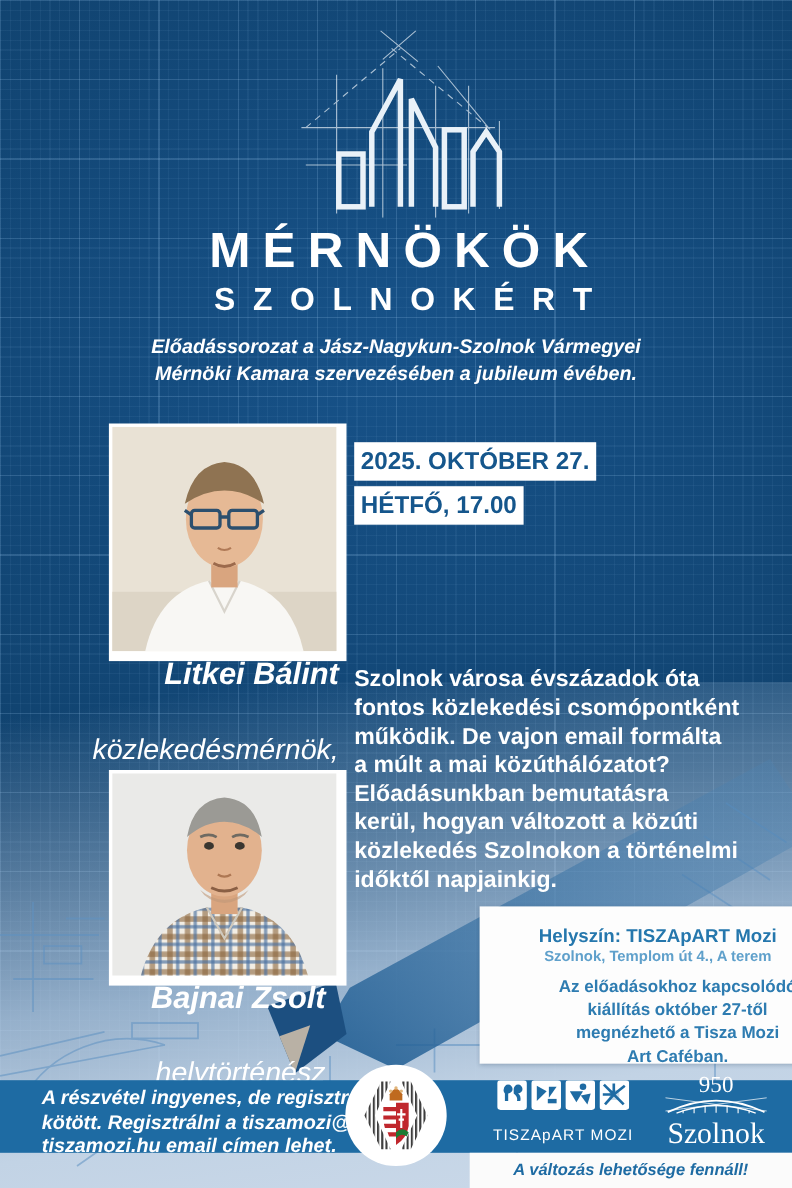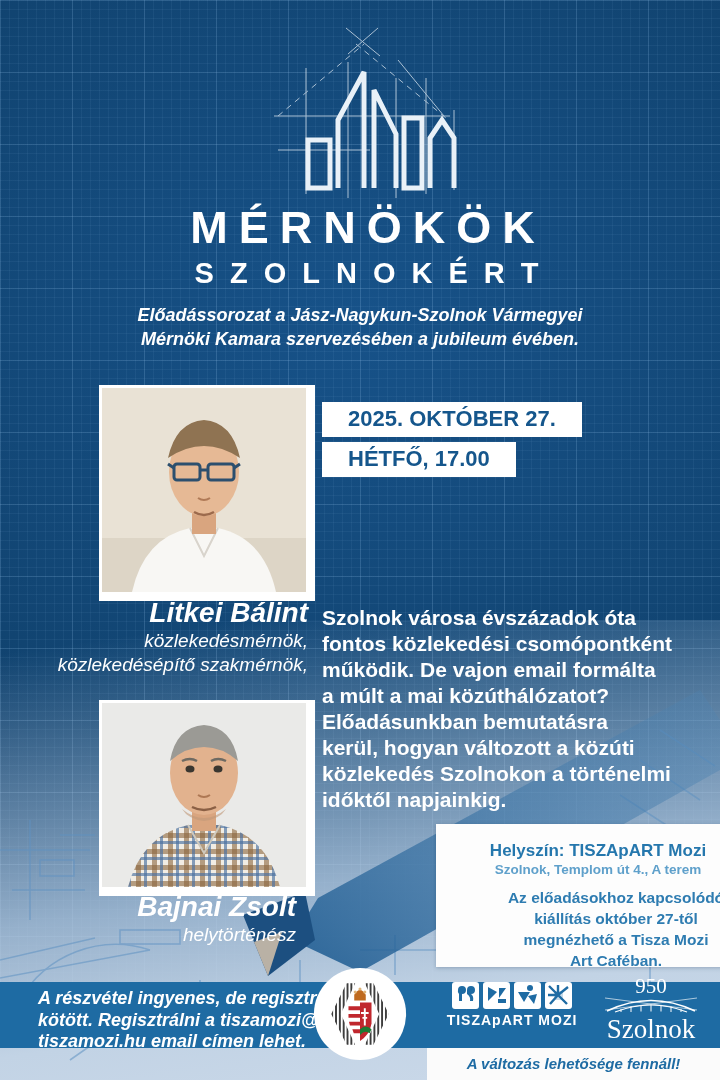--- a/index.html
+++ b/index.html
@@ -37,44 +37,44 @@
 
   
   .photo-frame{background:#fff;padding:3px;}
   .photo1{left:99px;top:385px;width:210px;height:210px;}
   .photo2{left:99px;top:700px;width:210px;height:190px;}
   .photo-frame svg{display:block;}
   .speaker-block{text-align:right;}
   .sp1{left:0;top:597px;width:308px;}
   .sp2{left:0;top:891px;width:296px;}
   .speaker-name{font-size:28px;font-weight:700;font-style:italic;line-height:32px;}
-  .speaker-role{font-size:19px;font-style:italic;line-height:24px;}
+  .speaker-role{font-size:26px;font-style:italic;line-height:24px;margin-top:40px;}
 
   
   .badge{left:322px;display:inline-block;background:#fff;color:#15568c;
-    font-weight:800;font-size:22px;padding:4px 26px 5px;white-space:nowrap;}
+    font-weight:800;font-size:22px;padding:4px 6px 5px;white-space:nowrap;}
   .badge1{top:402px;}
   .badge2{top:442px;}
   .talk-title{left:322px;top:486px;width:392px;font-size:24.5px;font-weight:800;line-height:33px;}
   .talk-body{left:322px;top:605px;width:392px;font-size:21px;font-weight:700;line-height:26px;}
 
   
   .venue-card{left:436px;top:824px;width:324px;height:143px;background:#fdfdfd;
     text-align:center;box-shadow:0 1px 4px rgba(10,40,70,.25);}
   .venue-name{margin-top:17px;font-size:17px;font-weight:700;color:#2577ad;}
   .venue-address{font-size:13.5px;font-weight:700;color:#5fa0cb;margin-top:1px;}
   .venue-note{margin-top:10px;font-size:15.5px;font-weight:700;color:#2e7cb1;line-height:21px;padding-left:36px;}
 
   
   .band{left:0;top:982px;width:720px;height:66px;background:#1e6ba3;}
   .registration{left:38px;top:988px;font-size:18px;font-style:italic;font-weight:700;line-height:21.5px;}
   .emblem{left:312px;top:966px;width:96px;height:96px;}
   .tiszapart{left:442px;top:982px;width:140px;text-align:center;}
   .tp-tiles{display:flex;gap:4px;justify-content:center;}
-  .tp-label{margin-top:3px;font-size:14px;font-weight:700;letter-spacing:1px;}
+  .tp-label{margin-top:14px;font-size:14px;font-weight:400;letter-spacing:1px;}
   .szolnok950{left:596px;top:976px;width:110px;text-align:center;font-family:"Liberation Serif", serif;}
   .sz-num{font-size:21px;line-height:20px;}
   .sz-name{font-size:27px;line-height:26px;margin-top:-2px;}
   .motto-strip{left:427px;top:1048px;width:293px;height:32px;background:#fbfbfb;
     text-align:center;}
   .motto-text{font-size:15px;font-weight:700;font-style:italic;color:#1e6ba3;padding-top:7px;}
 </style>
 </head>
 <body>
 

